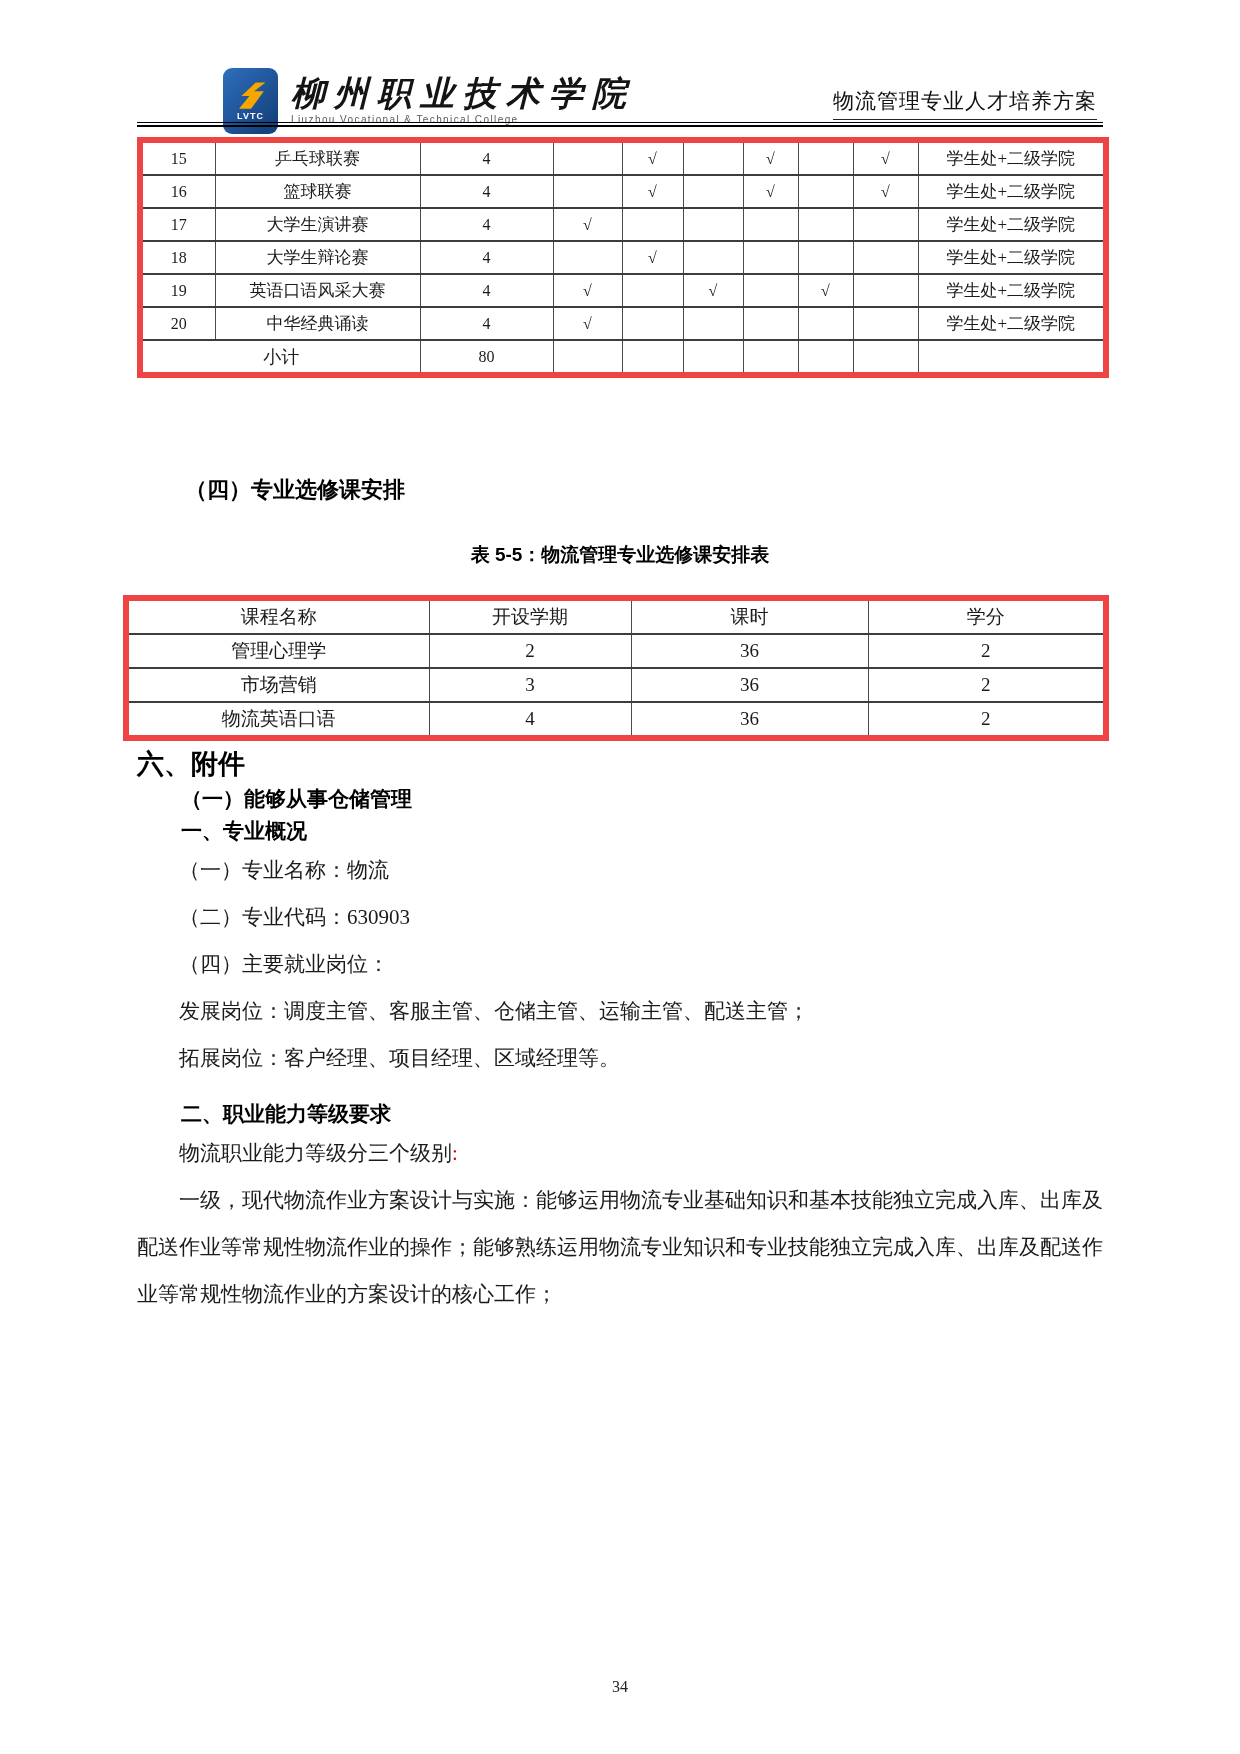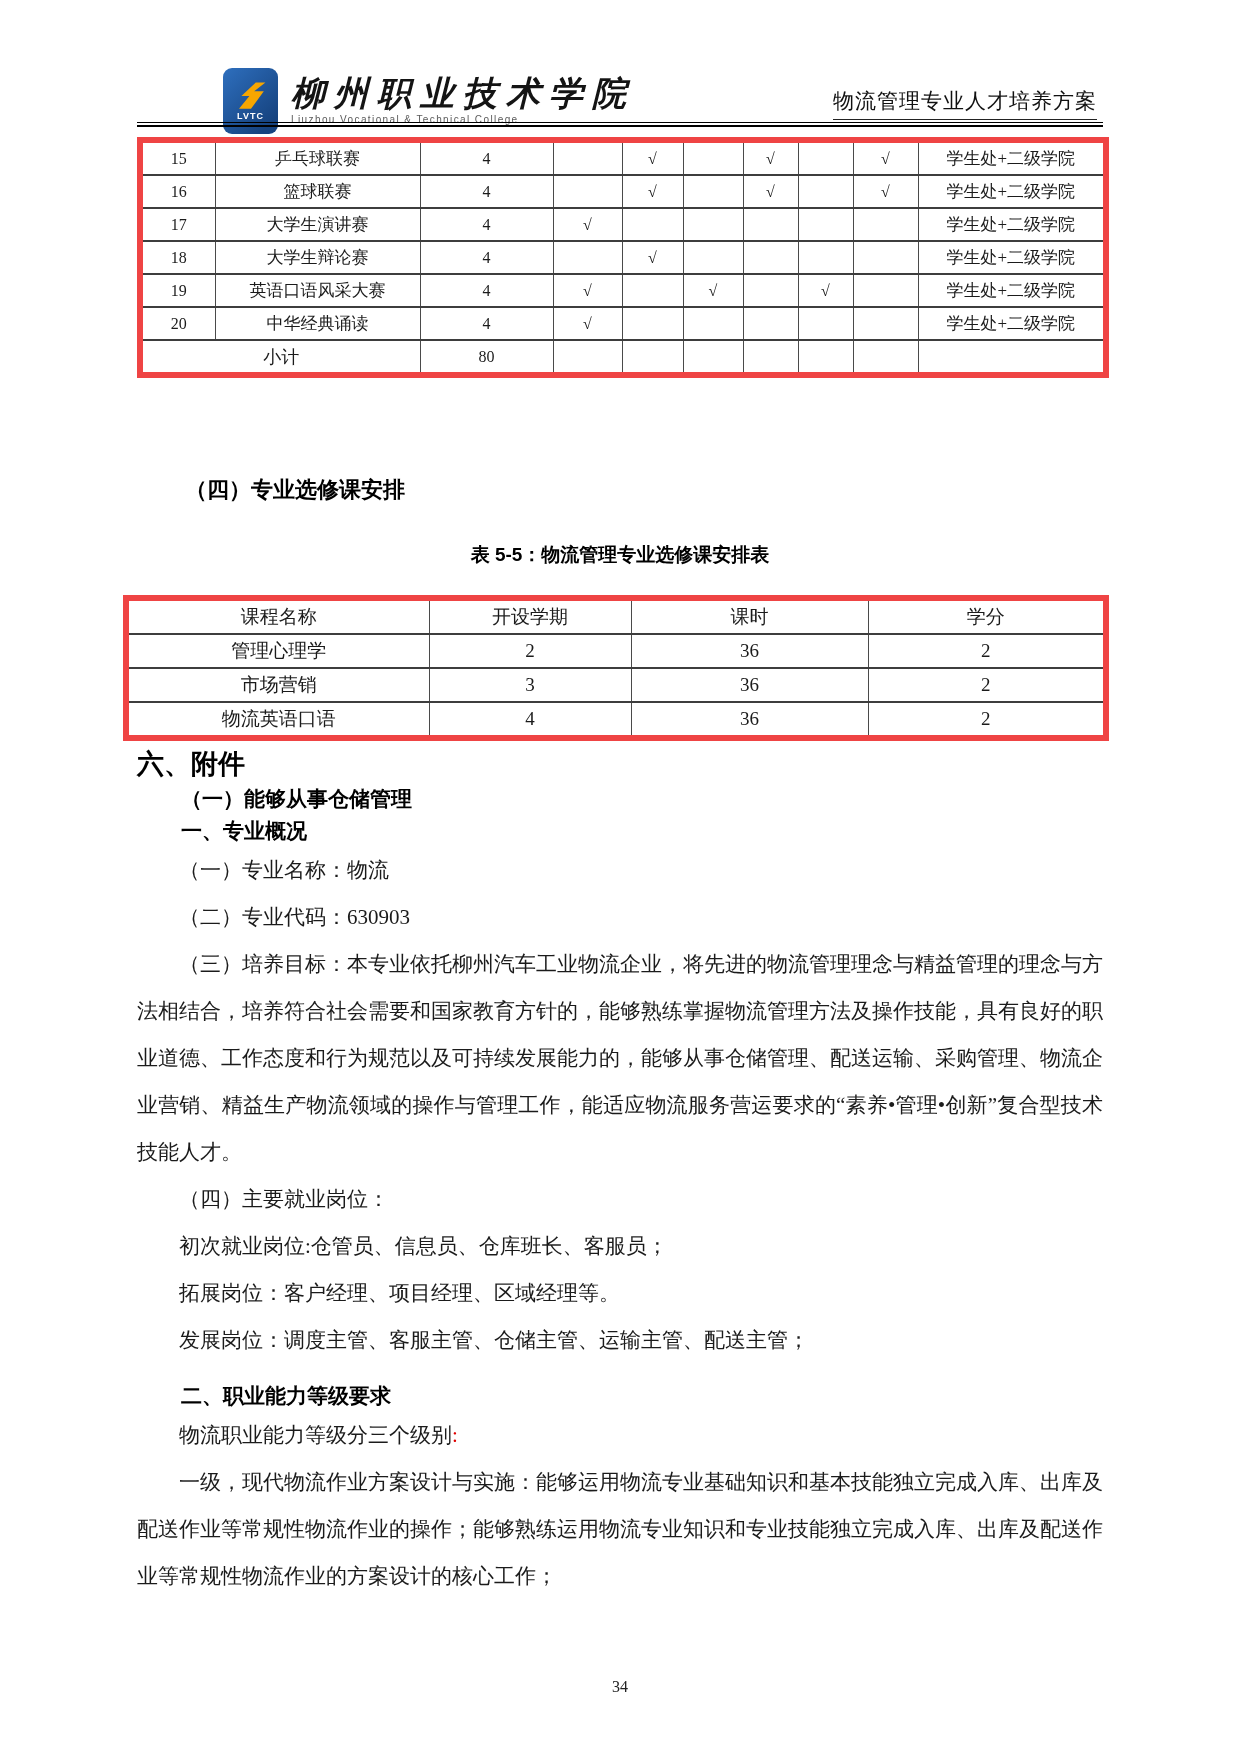--- a/index.html
+++ b/index.html
@@ -213,25 +213,23 @@
         </tr>
       </tbody>
     </table>
 
     <div class="h-six">六、附件</div>
     <div class="h-sub">（一）能够从事仓储管理</div>
     <div class="h-sub">一、专业概况</div>
 
     <p class="body indent mt10">（一）专业名称：物流</p>
     <p class="body indent">（二）专业代码：630903</p>
-    <p class="body indent">（三）培养目标：本专业依托柳州汽车工业物流企业，将先进的物流管理理念与精益管理的理念与方法相结合，培养符合社会需要和国家教育方针的，能够熟练掌握物流管理方法及操作技能，具有良好的职业道德、工作态度和行为规范以及可持续发展能力的，能够从事仓储管理、配送运输、采购管理、物流企业营销、精益生产物流领域的操作与管理工作，能适应物流服务营运要求的“素养•管理•创新”复合型技术技能人才。</p>
     <p class="body indent">（四）主要就业岗位：</p>
-    <p class="body indent">初次就业岗位:仓管员、信息员、仓库班长、客服员；</p>
+    <p class="body indent">发展岗位：调度主管、客服主管、仓储主管、运输主管、配送主管；</p>
     <p class="body indent">拓展岗位：客户经理、项目经理、区域经理等。</p>
-    <p class="body indent">发展岗位：调度主管、客服主管、仓储主管、运输主管、配送主管；</p>
 
     <div class="h-sub h-sub2">二、职业能力等级要求</div>
 
     <p class="body indent mt8"><span>物流职业能力等级分三个级别</span><span class="red">:</span></p>
 
     <p class="body indent">一级，现代物流作业方案设计与实施：能够运用物流专业基础知识和基本技能独立完成入库、出库及配送作业等常规性物流作业的操作；能够熟练运用物流专业知识和专业技能独立完成入库、出库及配送作业等常规性物流作业的方案设计的核心工作；</p>
 
   </div>
 
   <div class="page-number">34</div>

